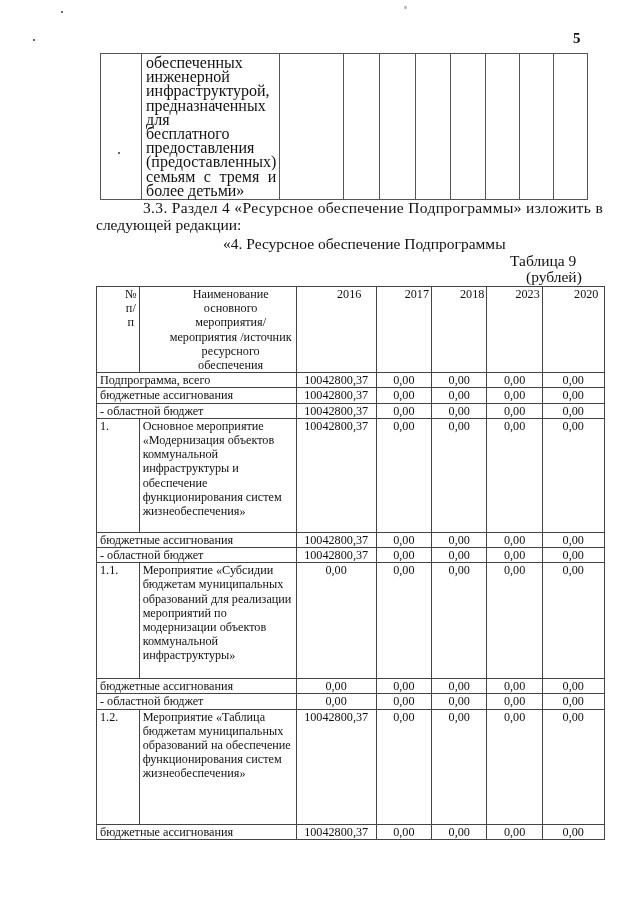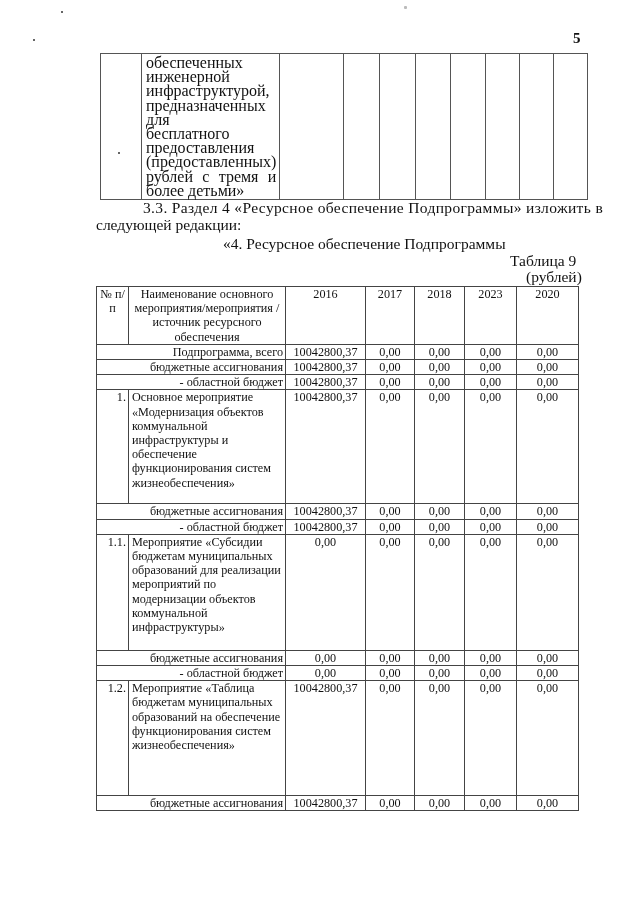--- a/index.html
+++ b/index.html
@@ -24,22 +24,22 @@
       position: absolute; font-size: 15.5px; line-height: 17px; white-space: nowrap;
     }
 
     
     #main-table { left: 96px; top: 286px; }
     #main-table td {
       border: 1px solid #444; font-size: 12.2px; line-height: 14.2px;
       padding: 0 2px; vertical-align: top;
     }
     #main-table td.num { text-align: center; }
-    #main-table td.hdr { text-align: center; }
-    #main-table td.lbl { text-align: right; padding-left: 3px; }
+    #main-table td.hdr { text-align: center; padding-left: 28px; }
+    #main-table td.lbl { text-align: left; padding-left: 3px; }
     #main-table td.desc { text-align: left; padding-left: 3px; margin-top: 20px; }
   </style>
 </head>
 <body>
 
 <div class="speck" style="left:61px;top:11px;"></div>
 <div class="speck" style="left:33px;top:39px;"></div>
 <div class="speck" style="left:404px;top:6px;width:3px;height:3px;background:#bbb;"></div>
 <div class="speck" style="left:118px;top:152px;"></div>
 
@@ -51,21 +51,21 @@
     <td style="width:40px;"></td>
     <td style="width:133px;">
       <div class="c-text" id="cont-desc">
             <span class="left-line">обеспеченных</span>
             <span class="left-line">инженерной</span>
             <span class="left-line">инфраструктурой,</span>
             <span class="justify-line">предназначенных для</span>
             <span class="left-line">бесплатного</span>
             <span class="left-line">предоставления</span>
             <span class="left-line">(предоставленных)</span>
-            <span class="justify-line">рублей с тремя и</span>
+            <span class="justify-line">семьям с тремя и</span>
             <span class="left-line">более детьми»</span>
           </div>
     </td>
     <td style="width:63px;"></td>
     <td style="width:35px;"></td>
     <td style="width:35px;"></td>
     <td style="width:34px;"></td>
     <td style="width:34px;"></td>
     <td style="width:33px;"></td>
     <td style="width:33px;"></td>

